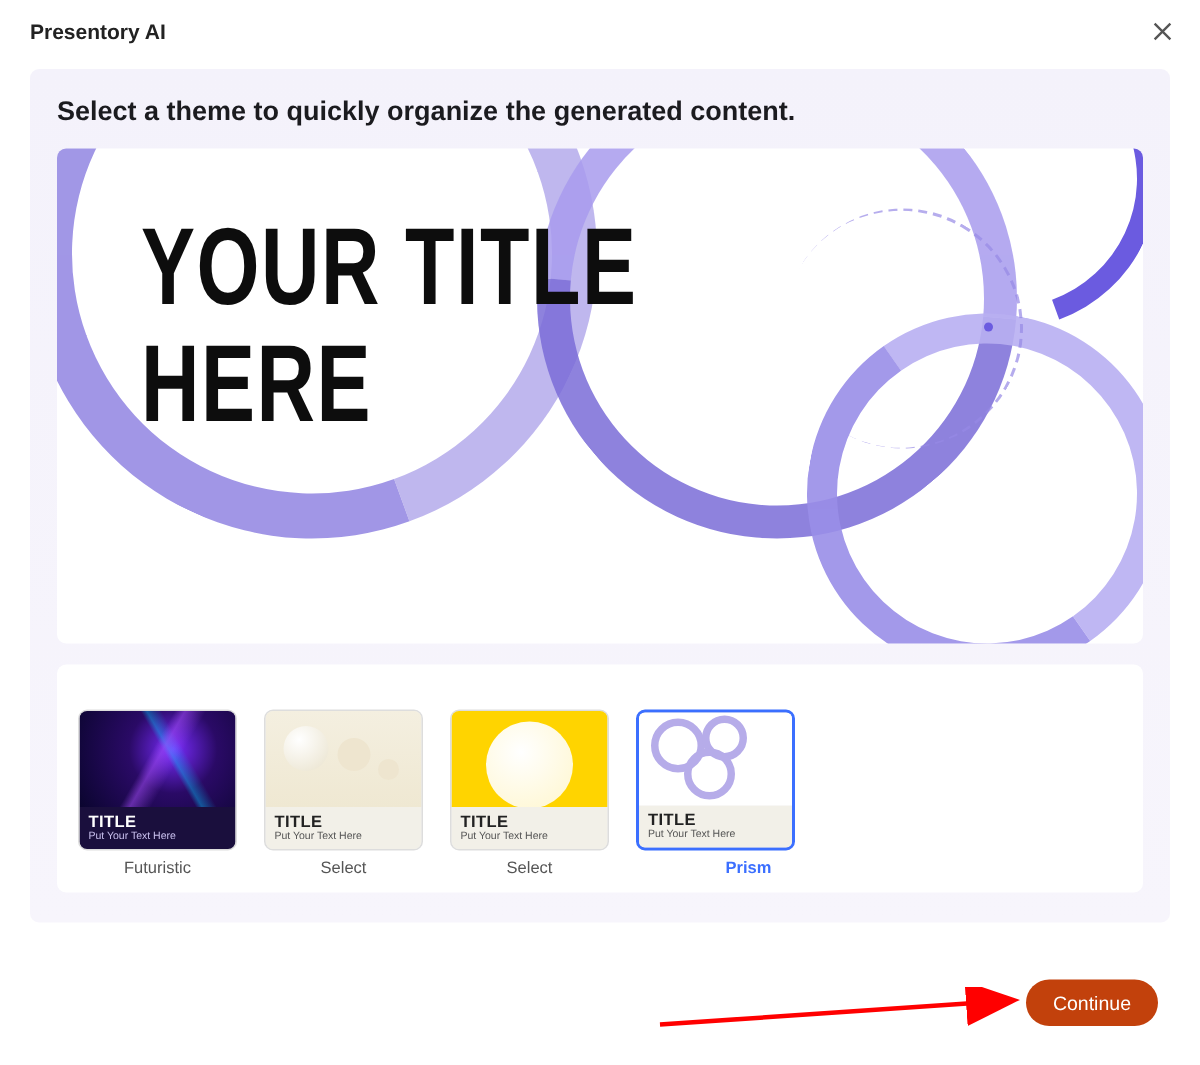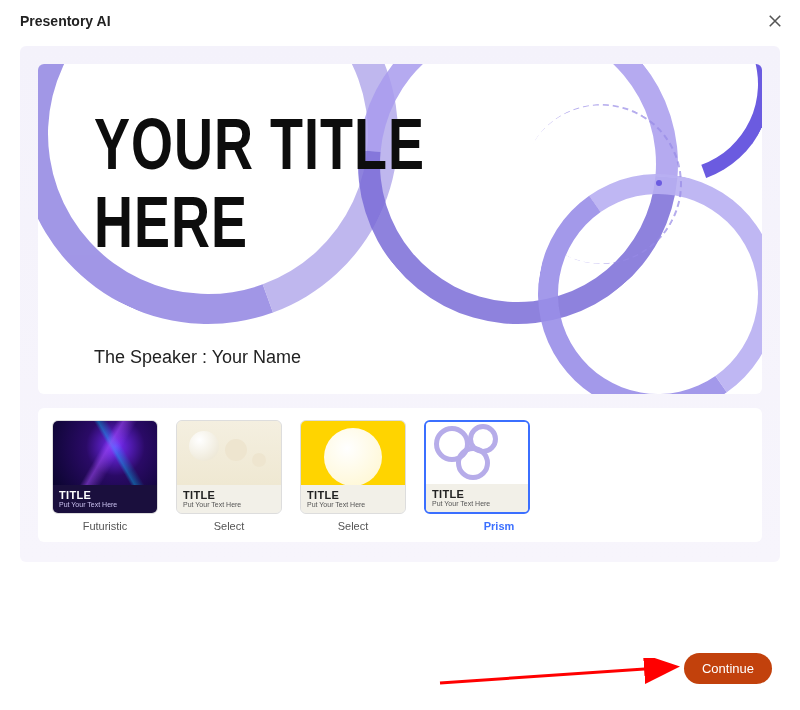--- a/index.html
+++ b/index.html
@@ -153,20 +153,21 @@
     .thumb {
       width: 106px;
       height: 94px;
       border-radius: 6px;
       border: 1px solid #ddd;
       background: #eee;
       position: relative;
       overflow: hidden;
       display: flex;
       flex-direction: column;
+      margin-top: 18px;
     }
     .theme.selected .thumb {
       border: 2px solid #3b6fff;
     }
     .thumb .art {
       flex: 1;
       position: relative;
       overflow: hidden;
     }
     .thumb .cap {
@@ -258,31 +259,31 @@
 <div class="titlebar">
   <div class="app-title">Presentory AI</div>
   <div class="close">
     <svg viewBox="0 0 16 16" fill="none">
         <path d="M2 2 L14 14 M14 2 L2 14"></path>
       </svg>
   </div>
 </div>
 
 <div class="panel">
+  <div class="instruction">Select a theme to quickly organize the generated content.</div>
 
   <div class="preview">
     <div class="ring ring1"></div>
     <div class="ring ring2"></div>
     <div class="ring ring3"></div>
     <div class="arc"></div>
     <div class="dashed"></div>
     <div class="dot"></div>
     <div class="title-text">YOUR TITLE
 HERE</div>
-    <div class="speaker">The Speaker :  Your Name</div>
   </div>
 
   <div class="theme-strip">
 
   <div class="theme">
         <div class="thumb">
           <div class="art futuristic"></div>
           <div class="cap">
             <div class="tt">TITLE</div>
             <div class="ts">Put Your Text Here</div>

